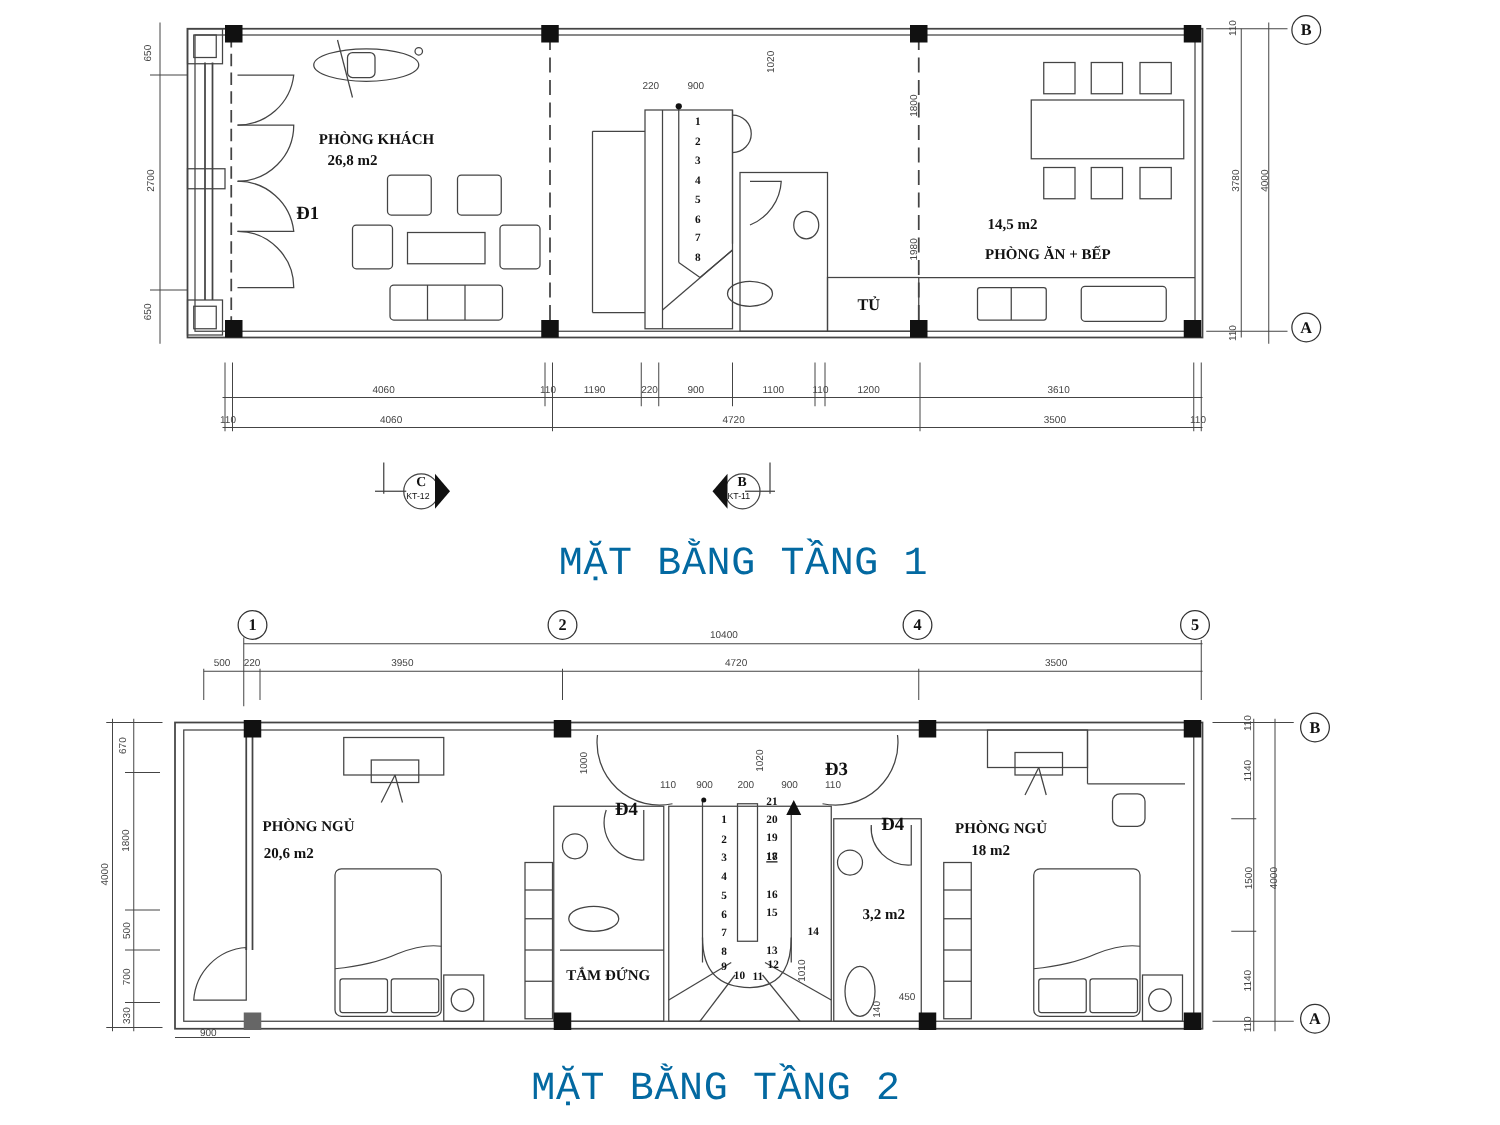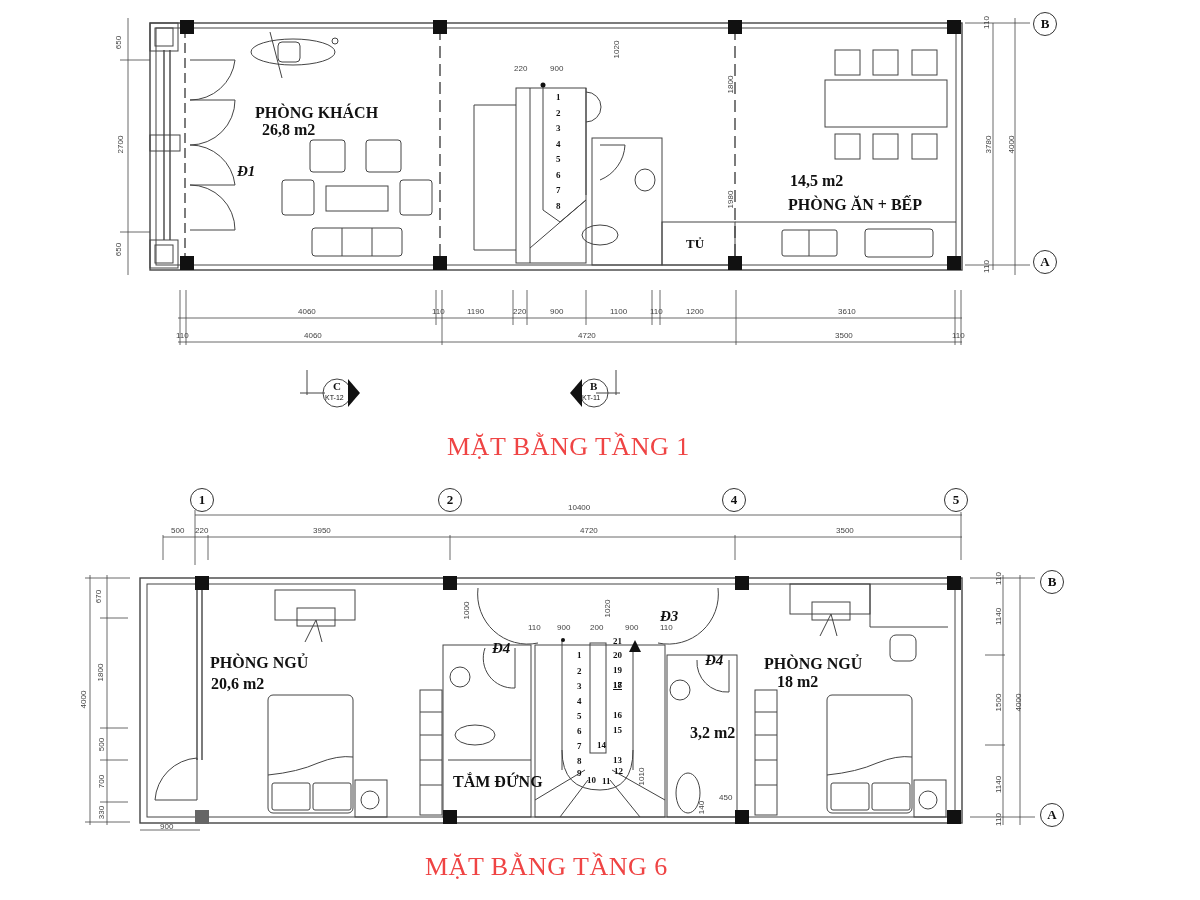--- a/index.html
+++ b/index.html
@@ -1,24 +1,24 @@
 <!DOCTYPE html>
 <html><head>
 <meta charset="utf-8">
 <style>
   html,body{margin:0;padding:0;background:#fff;}
   body{width:1200px;height:900px;position:relative;overflow:hidden;font-family:"Liberation Serif",serif;color:#111;}
   svg{position:absolute;left:0;top:0;}
-  .lbl{position:absolute;font-family:"Liberation Serif",serif;font-weight:bold;font-size:16px;color:#111;white-space:nowrap;}
+  .lbl{position:absolute;font-family:"Liberation Serif",serif;font-weight:bold;font-size:12px;color:#111;white-space:nowrap;}
   .dim{position:absolute;font-family:"Liberation Sans",sans-serif;font-size:8px;color:#444;white-space:nowrap;}
   .vdim{position:absolute;font-family:"Liberation Sans",sans-serif;font-size:8px;color:#444;white-space:nowrap;transform:rotate(-90deg);transform-origin:center;}
-  .title{position:absolute;font-family:Liberation Serif, serif;font-size:26px;color:#ef4444;letter-spacing:0.5px;white-space:nowrap;}
+  .title{position:absolute;font-family:Liberation Mono, monospace;font-size:32px;color:#0369a1;letter-spacing:0.5px;white-space:nowrap;}
   .axis{position:absolute;width:22px;height:22px;border:1px solid #333;border-radius:50%;font-family:"Liberation Serif",serif;font-weight:bold;font-size:13px;text-align:center;line-height:22px;background:#fff;}
   .step{position:absolute;font-family:"Liberation Serif",serif;font-weight:bold;font-size:9px;color:#111;}
-  .door{position:absolute;font-family:"Liberation Serif",serif;font-weight:bold;font-size:15px;font-style:italic;}
+  .door{position:absolute;font-family:"Liberation Serif",serif;font-weight:bold;font-size:15px;}
 </style>
 </head>
 <body>
 
 <svg width="1200" height="900" viewBox="0 0 1200 900">
   <g stroke="#444" fill="none" stroke-width="1.4">
 
     <rect x="150" y="23" width="812" height="247"></rect>
     <rect x="156" y="28" width="800" height="237" stroke-width="1"></rect>
 
@@ -361,21 +361,21 @@
   <div class="step" style="left:577px;top:696px;">4</div>
   <div class="step" style="left:577px;top:711px;">5</div>
   <div class="step" style="left:577px;top:726px;">6</div>
   <div class="step" style="left:577px;top:741px;">7</div>
   <div class="step" style="left:577px;top:756px;">8</div>
   <div class="step" style="left:577px;top:768px;">9</div>
   <div class="step" style="left:587px;top:775px;">10</div>
   <div class="step" style="left:602px;top:776px;">11</div>
   <div class="step" style="left:614px;top:766px;">12</div>
   <div class="step" style="left:613px;top:755px;">13</div>
-  <div class="step" style="left:597px;top:740px;text-align:right;">14</div>
+  <div class="step" style="left:646px;top:740px;text-align:right;">14</div>
   <div class="step" style="left:613px;top:725px;">15</div>
   <div class="step" style="left:613px;top:710px;">16</div>
   <div class="step" style="left:613px;top:680px;">17</div>
   <div class="step" style="left:613px;top:680px;text-decoration:underline;">18</div>
   <div class="step" style="left:613px;top:665px;">19</div>
   <div class="step" style="left:613px;top:650px;">20</div>
   <div class="step" style="left:613px;top:636px;">21</div>
 </div>
 
 <div class="dim" style="left:528px;top:623px;">110</div>
@@ -398,13 +398,13 @@
 <div class="vdim" style="left:75px;top:695px;">4000</div>
 <div class="dim" style="left:160px;top:822px;">900</div>
 
 <div class="vdim" style="left:992px;top:574px;">110</div>
 <div class="vdim" style="left:990px;top:612px;">1140</div>
 <div class="vdim" style="left:990px;top:698px;">1500</div>
 <div class="vdim" style="left:990px;top:780px;">1140</div>
 <div class="vdim" style="left:992px;top:815px;">110</div>
 <div class="vdim" style="left:1010px;top:698px;">4000</div>
 
-<div class="title" style="left:425px;top:852px;">MẶT BẰNG TẦNG 6</div>
+<div class="title" style="left:425px;top:852px;">MẶT BẰNG TẦNG 2</div>
 
 </body></html>

